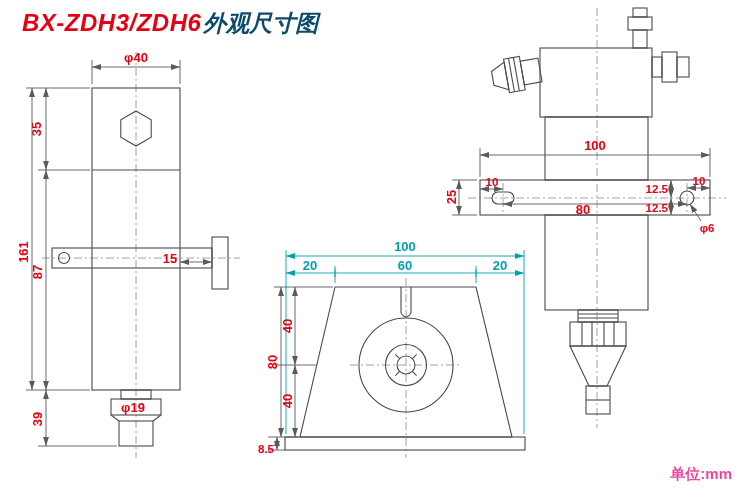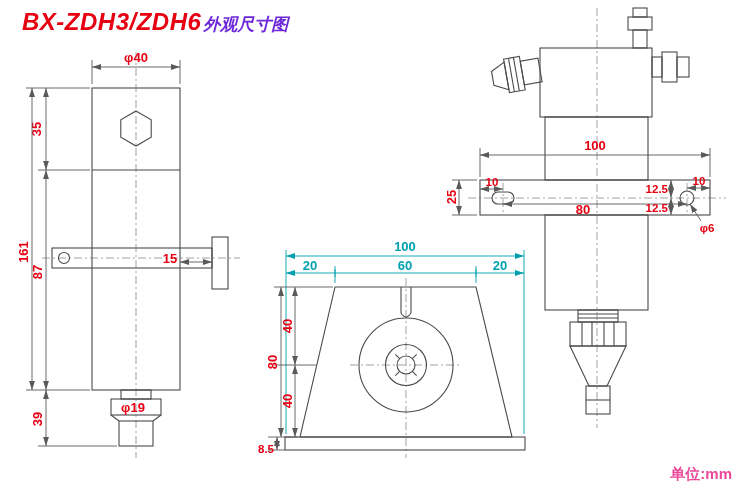--- a/index.html
+++ b/index.html
@@ -3,21 +3,21 @@
 <meta charset="utf-8">
 <style>
   * { margin:0; padding:0; box-sizing:border-box; }
   html,body { width:750px; height:500px; background:#ffffff; overflow:hidden;
               font-family:"Liberation Sans", sans-serif; }
   .stage { position:relative; width:750px; height:500px; background:#fff; }
   .drawing { position:absolute; left:0; top:0; }
 
   .title { position:absolute; left:22px; top:8px; font-weight:bold; font-style:italic; white-space:nowrap; }
   .title .model  { color:#e60012; font-size:24px; letter-spacing:.5px;margin-top:12px; }
-  .title .suffix { color:#6d28d9; font-size:17px; margin-left:2px; }
+  .title .suffix { color:#0c4a6e; font-size:23px; margin-left:2px; }
   .unit { position:absolute; right:18px; bottom:16px; color:#ec4899; font-weight:bold; font-size:15px; }
 
   
   text { font-family:"Liberation Sans", sans-serif; font-weight:bold; }
   .dr  { fill:#e60012; font-size:13px; }   
   .dc  { fill:#00a0b0; font-size:13px; }   
   .sm  { font-size:11.5px; }
   .ln  { stroke:#4a4a4a; stroke-width:1.1; fill:none; }          
   .dl  { stroke:#5a5a5a; stroke-width:.9;  fill:none; }          
   .dlc { stroke:#00a0b0; }                                       

